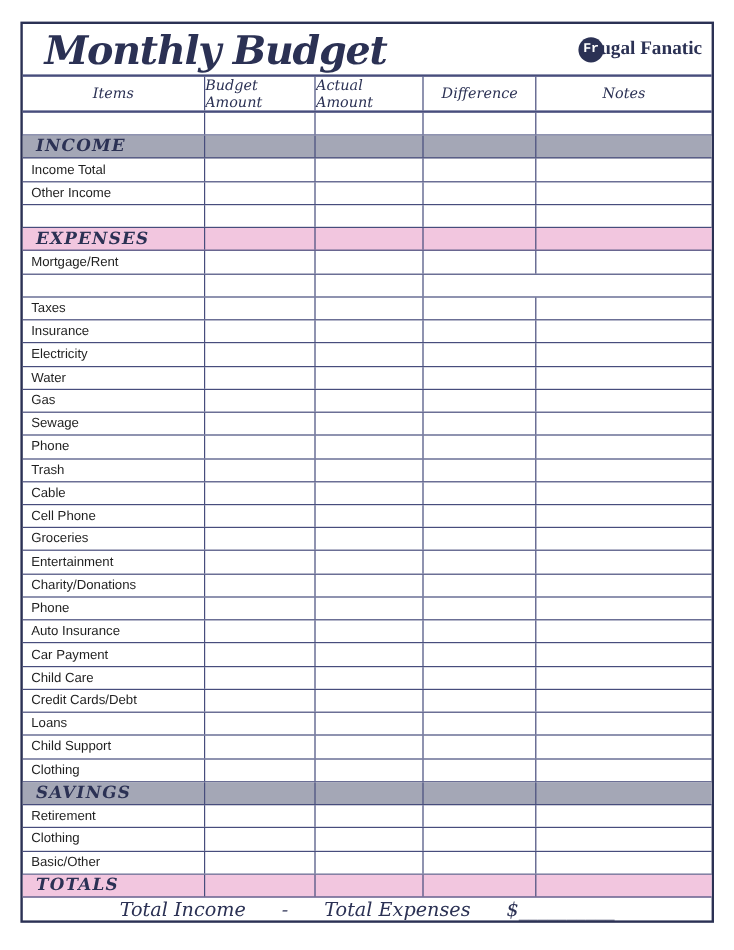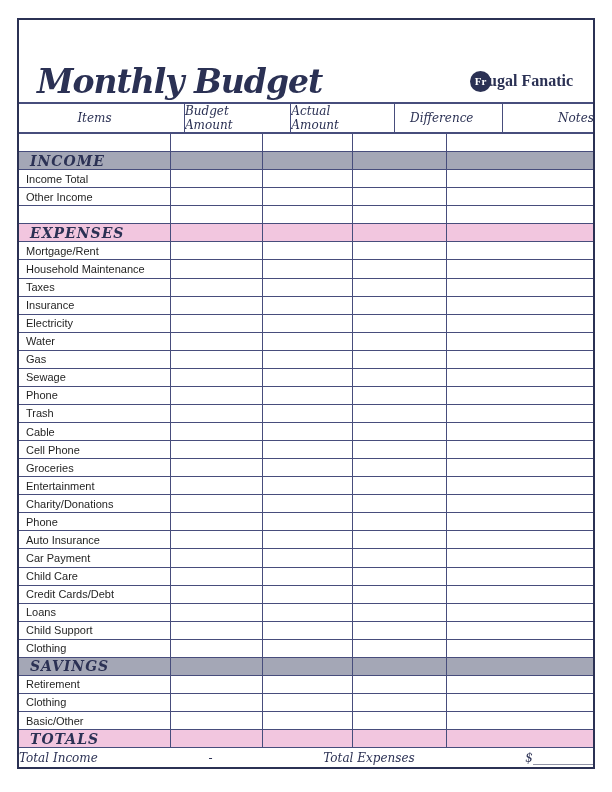--- a/index.html
+++ b/index.html
@@ -27,22 +27,21 @@
     background:#fff;
   }
   
   .title-row{
     height:44px;
     flex:0 0 44px;
     border-bottom:2px solid var(--line);
     display:flex;
     align-items:center;
     justify-content:space-between;
-    padding:0 20px 0 18px;
-    margin-top:40px;
+    padding:0 8px 0 18px;
   }
   .doc-title{
     font-family:"DejaVu Serif", serif;
     font-style:italic;
     font-weight:bold;
     font-size:33px;
     color:var(--navy);
     letter-spacing:-1px;
     line-height:1;
     white-space:nowrap;
@@ -62,32 +61,32 @@
     background:var(--navy);
     color:#ffffff;
     display:flex;
     align-items:center;
     justify-content:center;
     font-size:11px;
     font-weight:bold;
     margin-right:-3px;
     position:relative;
     z-index:1;
+    font-family:Liberation Mono, monospace;
   }
   
   .grid{
     display:grid;
     grid-template-columns:26.3% 16.1% 15.7% 16.3% 25.6%;
   }
   .grid > div + div{ border-left:1px solid var(--line); }
   
   .header-row{
     flex:0 0 20px;
     border-bottom:2px solid var(--line);
-    gap:14px;
   }
   .header-row .hcell{
     display:flex;
     align-items:center;
     justify-content:center;
     font-family:"DejaVu Serif", serif;
     font-style:italic;
     font-size:12px;
     color:var(--navy);
     overflow:hidden;
@@ -123,25 +122,25 @@
     padding-left:11px;
     text-transform:uppercase;
   }
   .row.gray{ background:var(--gray); }
   .row.pink{ background:var(--pink); }
   
   .footer-row{
     flex:0 0 19px;
     display:flex;
     align-items:center;
-    justify-content:space-between;
+    justify-content:center;
     gap:30px;
     font-family:"DejaVu Serif", serif;
     font-style:italic;
-    font-size:12px;
+    font-size:16px;
     color:var(--navy);
     white-space:nowrap;
   }
 </style>
 </head>
 <body>
 
 <div class="sheet">
 
   <div class="title-row">
@@ -204,21 +203,20 @@
         <div class="cell"></div>
       </div>
       <div class="row grid item">
         <div class="cell">Mortgage/Rent</div>
         <div class="cell"></div>
         <div class="cell"></div>
         <div class="cell"></div>
         <div class="cell"></div>
       </div>
       <div class="row grid item">
-        <div class="cell">Household Maintenance</div>
         <div class="cell"></div>
         <div class="cell"></div>
         <div class="cell"></div>
         <div class="cell"></div>
       </div>
       <div class="row grid item">
         <div class="cell">Taxes</div>
         <div class="cell"></div>
         <div class="cell"></div>
         <div class="cell"></div>

